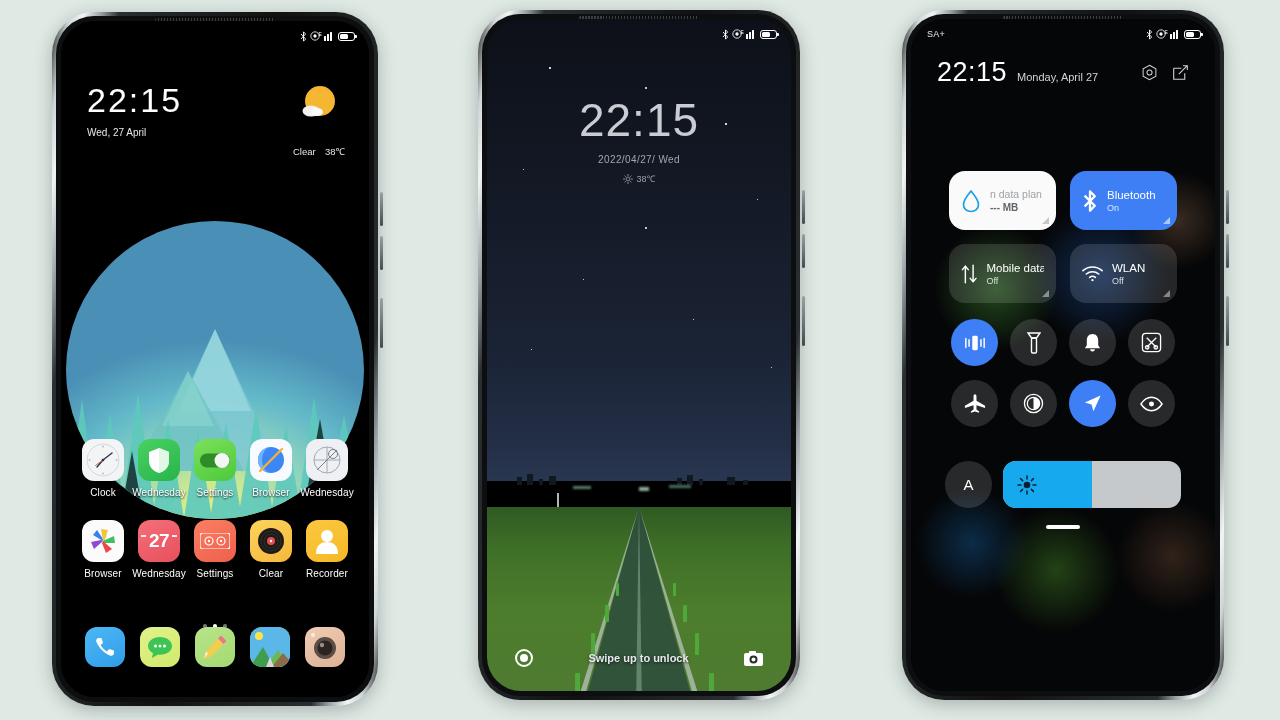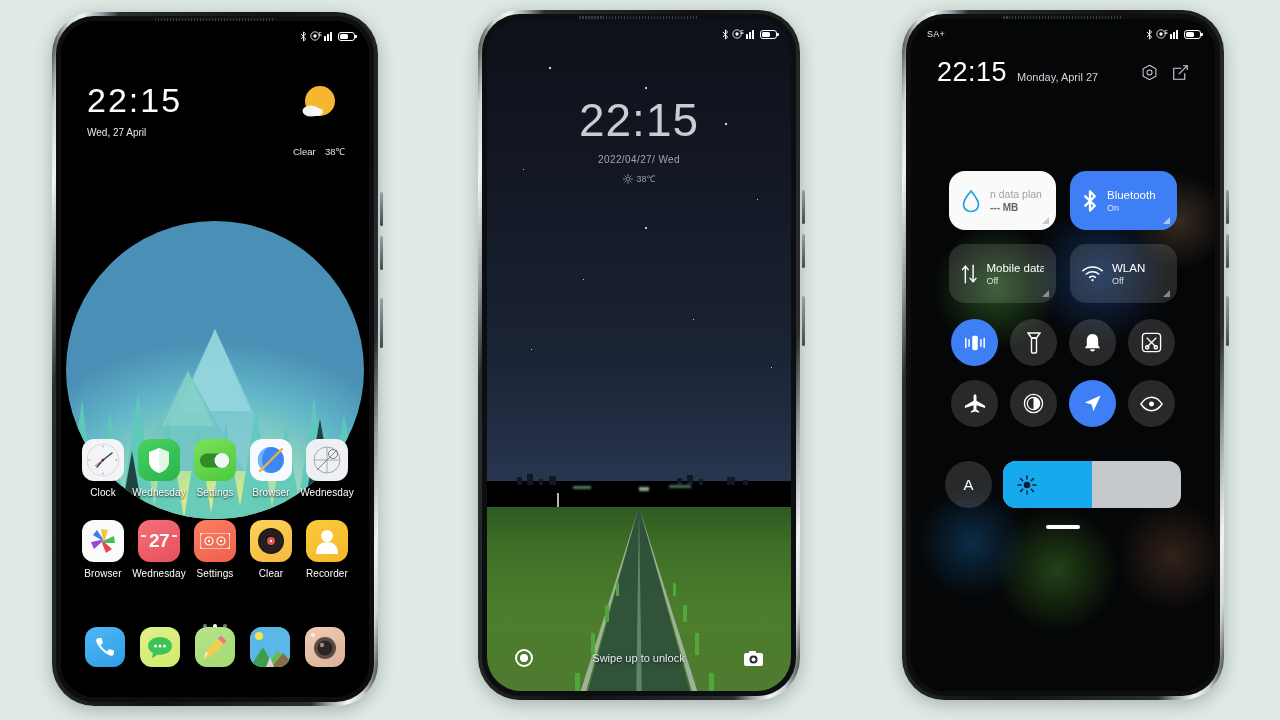--- a/index.html
+++ b/index.html
@@ -130,21 +130,21 @@
   .lock-clock {
     position:absolute; left:0; right:0; top:78px; text-align:center; z-index:10;
   }
   .lock-time { font-size:46px; font-weight:300; color:#c9cdd2; letter-spacing:1px; line-height:1; }
   .lock-date { font-size:10px; color:#a0a6ad; margin-top:11px; letter-spacing:.4px;}
   .lock-weather { font-size:9px; color:#9aa0a7; margin-top:7px; display:flex; align-items:center; justify-content:center; gap:4px;}
   .lock-bottom {
     position:absolute; left:0; right:0; bottom:24px;
     display:flex; align-items:center; justify-content:space-between; padding:0 28px; z-index:20;
   }
-  .swipe-txt { font-size:11px; color:#e6e9ec; text-shadow:0 1px 3px rgba(0,0,0,.7); }
+  .swipe-txt { font-size:11px; color:#e6e9ec; text-shadow:0 1px 3px rgba(0,0,0,.7);font-weight:bold; }
   .torch-btn { width:18px; height:18px; border-radius:50%; border:2px solid #fff; display:flex;align-items:center;justify-content:center;}
   .torch-btn b { width:8px; height:8px; border-radius:50%; background:#fff; display:block;}
 
   
   #phone3 { left:902px; top:10px; width:322px; height:690px; }
   .cc-bg {
     position:absolute; inset:0;
     background:
       radial-gradient(circle 90px at 28% 40%, rgba(60,130,50,.55), transparent 70%),
       radial-gradient(circle 100px at 62% 38%, rgba(30,80,160,.5), transparent 70%),

